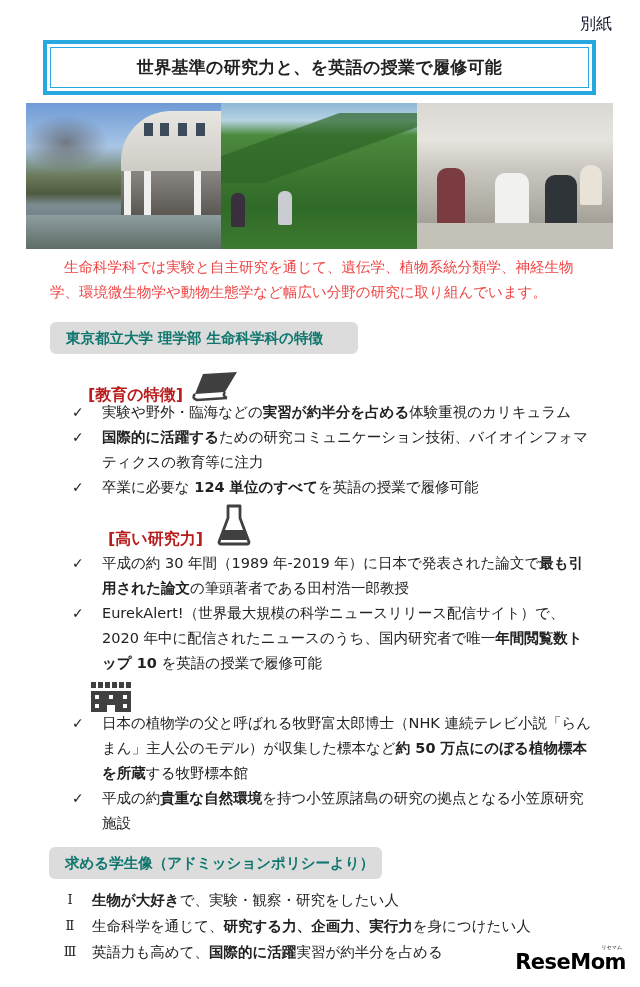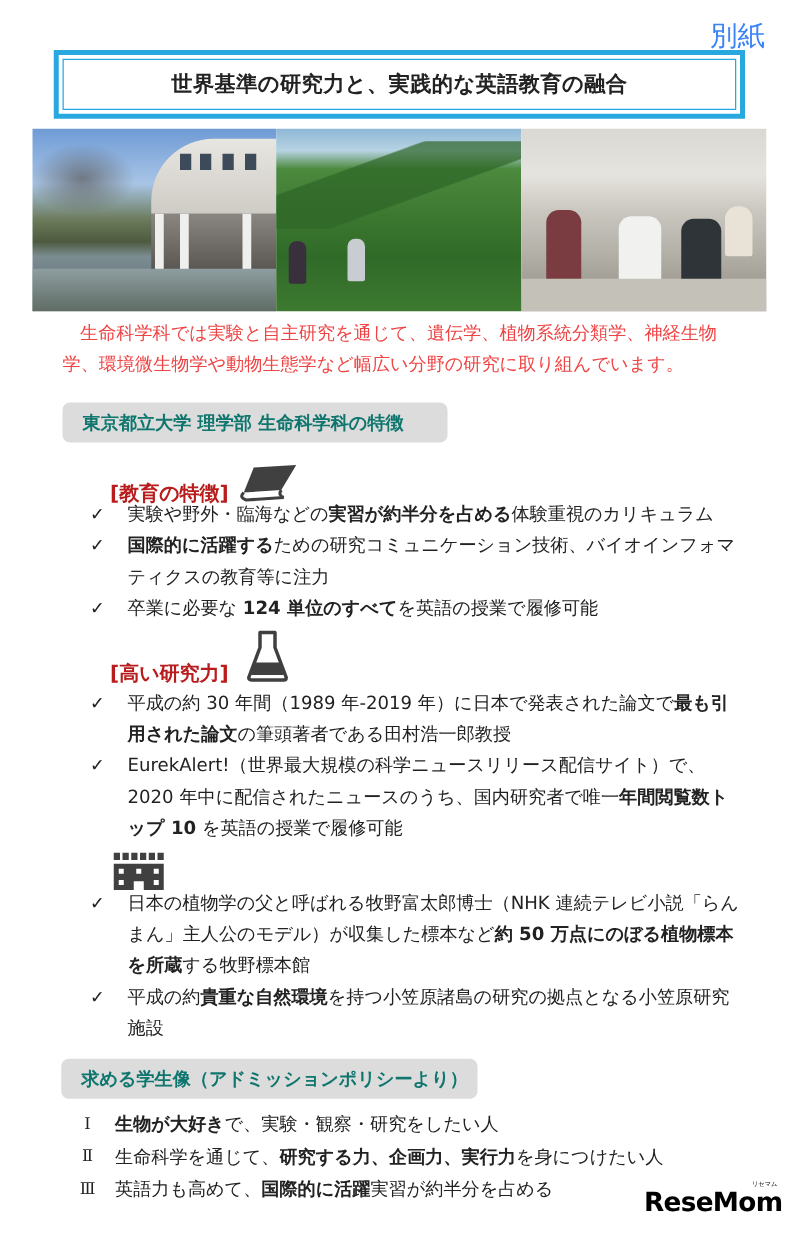--- a/index.html
+++ b/index.html
@@ -1,19 +1,19 @@
 <!DOCTYPE html>
 <html><head>
 <meta charset="utf-8">
 <style>
   * { box-sizing: border-box; margin: 0; padding: 0; }
   html, body { width: 640px; height: 987px; background: #ffffff; overflow: hidden; }
   body { font-family: "DejaVu Sans", "Liberation Sans", sans-serif; color: #222; position: relative; }
 
-  .annex { position: absolute; right: 28px; top: 14px; font-size: 22px; color: #3b82f6; margin-left: 38px; }
+  .annex { position: absolute; right: 28px; top: 14px; font-size: 16px; color: #0f172a; margin-left: 38px; }
 
   .title-box {
     position: absolute; left: 43px; top: 40px; width: 553px; height: 55px;
     border: 4px solid #29a8df; padding: 3px; background: #fff;
   }
   .title-inner {
     width: 100%; height: 100%; border: 1.5px solid #29a8df;
     display: flex; align-items: center; justify-content: center;
     font-size: 17px; font-weight: bold; color: #222; letter-spacing: 0.3px;
   }
@@ -72,21 +72,21 @@
 
   .logo { position: absolute; right: 14px; bottom: 13px; font-family: "DejaVu Sans", sans-serif; font-weight: bold; font-size: 21px; color: #000000; letter-spacing: -0.5px; }
   .logo .kana { position: absolute; right: 4px; top: -6px; font-size: 5px; font-weight: normal; letter-spacing: 0; }
 </style>
 </head>
 <body>
 
 <div class="annex">別紙</div>
 
 <div class="title-box">
-  <div class="title-inner">世界基準の研究力と、実践的な英語教育の融合</div>
+  <div class="title-inner">世界基準の研究力と、を英語の授業で履修可能</div>
 </div>
 
 <div class="photos">
   <div class="photo photo1" title="円形の建物と池">
     <div class="bldg"></div>
     <div class="win" style="left:118px"></div>
     <div class="win" style="left:134px"></div>
     <div class="win" style="left:152px"></div>
     <div class="win" style="left:170px"></div>
     <div class="col" style="left:98px"></div>
@@ -130,21 +130,21 @@
   <div class="item" style="width:520px;">
     <span class="check">✓</span>
     <b>国際的に活躍する</b><span>ための研究コミュニケーション技術、バイオインフォマティクスの教育等に注力</span>
   </div>
   <div class="item">
     <span class="check">✓</span>
     <span>卒業に必要な </span><b>124 単位のすべて</b><span>を英語の授業で履修可能</span>
   </div>
 </div>
 
-<div class="section-head" style="top:504px;">
+<div class="section-head" style="top:504px;margin-left:20px;">
   <span>[高い研究力]</span>
   <span class="icon" style="margin-left:14px;">
     <svg width="34" height="42" viewBox="0 0 34 42">
       <path d="M11 2 L23 2 L23 14 L32 38 Q32 40 30 40 L4 40 Q2 40 2 38 L11 14 Z" fill="none" stroke="#404040" stroke-width="2.8" stroke-linejoin="round"></path>
       <path d="M7 26 L27 26 L30 36 L4 36 Z" fill="#404040"></path>
     </svg>
   </span>
 </div>
 <div class="list" style="top:551px;">
   <div class="item" style="width:520px;">

